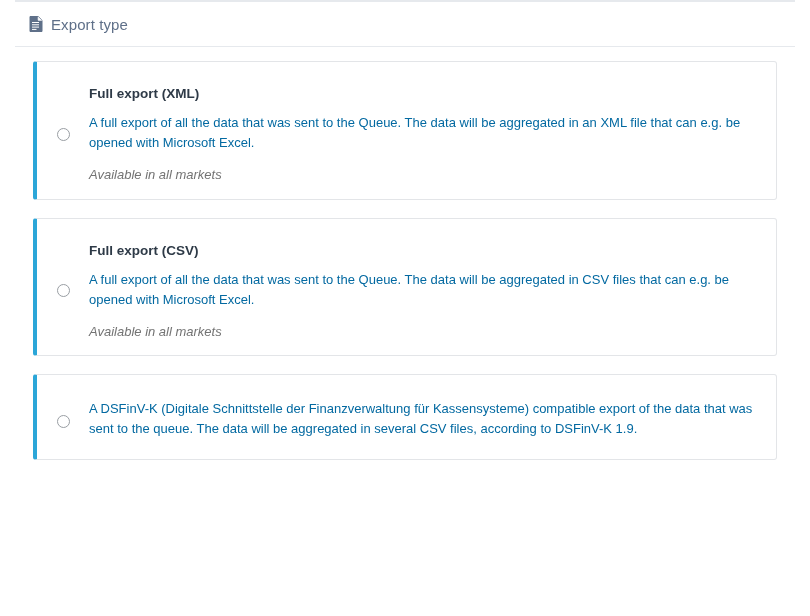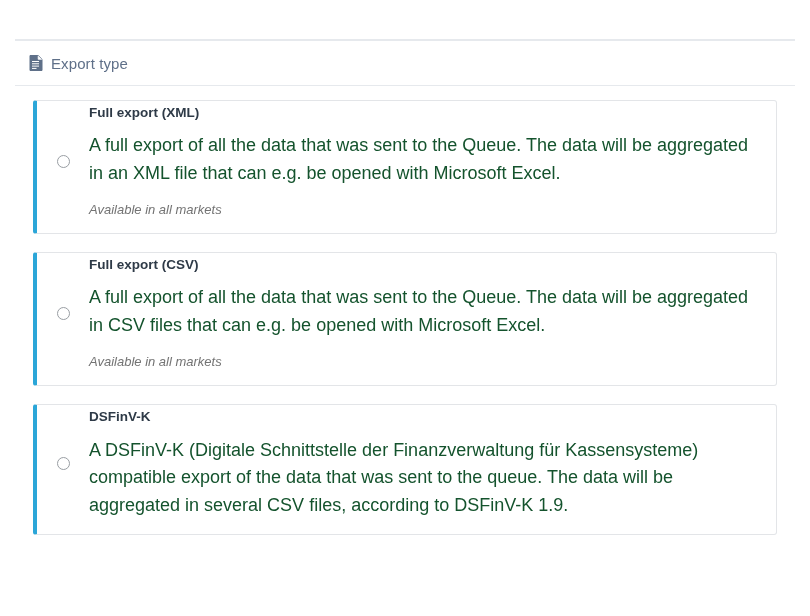--- a/index.html
+++ b/index.html
@@ -13,21 +13,20 @@
     background: #ffffff;
     font-family: "Liberation Sans", sans-serif;
     font-size: 13px;
     color: #5a6570;
     overflow: hidden;
   }
 
   .panel {
     width: 810px;
     box-sizing: border-box;
-    margin-top: 39px;
   }
 
   
   .section-header {
     margin: 0 15px;
     border-top: 2px solid #e6e9ed;
     border-bottom: 1px solid #e6e9ed;
     height: 47px;
     display: flex;
     align-items: center;
@@ -61,21 +60,21 @@
   .option-card {
     position: relative;
     box-sizing: border-box;
     background: #ffffff;
     border: 1px solid #e3e5e8;
     border-left: 4px solid #2ba6d8;
     border-radius: 3px;
     margin-bottom: 18px;
     display: flex;
     align-items: flex-start;
-    padding: 2px 18px 14px 0;
+    padding: 22px 18px 14px 0;
     min-height: 100px;
   }
   .option-card.selected {
     border: 1px solid #2ba6d8;
     border-left: 4px solid #2ba6d8;
   }
 
   .radio-col {
     flex: 0 0 52px;
     display: flex;
@@ -112,22 +111,22 @@
     padding-top: 2px;
   }
   .option-title {
     font-size: 13.5px;
     font-weight: bold;
     color: #2e3a47;
     margin: 0 0 11px 0;
     line-height: 1.2;
   }
   .option-desc {
-    font-size: 18px;
-    color: #14532d;
+    font-size: 13px;
+    color: #0369a1;
     line-height: 1.55;
     margin: 0;
     max-width: 672px;
   }
   .option-note {
     font-size: 13px;
     font-style: italic;
     color: #737373;
     margin: 13px 0 0 0;
     line-height: 1.4;
@@ -176,20 +175,19 @@
         <p class="option-desc">A full export of all the data that was sent to the Queue. The data will be aggregated in CSV files that can e.g. be opened with Microsoft Excel.</p>
         <p class="option-note">Available in all markets</p>
       </div>
     </div>
 
     <div class="option-card" style="min-height:86px;">
       <div class="radio-col">
         <span class="radio"></span>
       </div>
       <div class="content-col">
-        <p class="option-title">DSFinV-K</p>
         <p class="option-desc">A DSFinV-K (Digitale Schnittstelle der Finanzverwaltung für Kassensysteme) compatible export of the data that was sent to the queue. The data will be aggregated in several CSV files, according to DSFinV-K 1.9.</p>
       </div>
     </div>
 
 
   </div>
 </div>
 
 </body></html>

